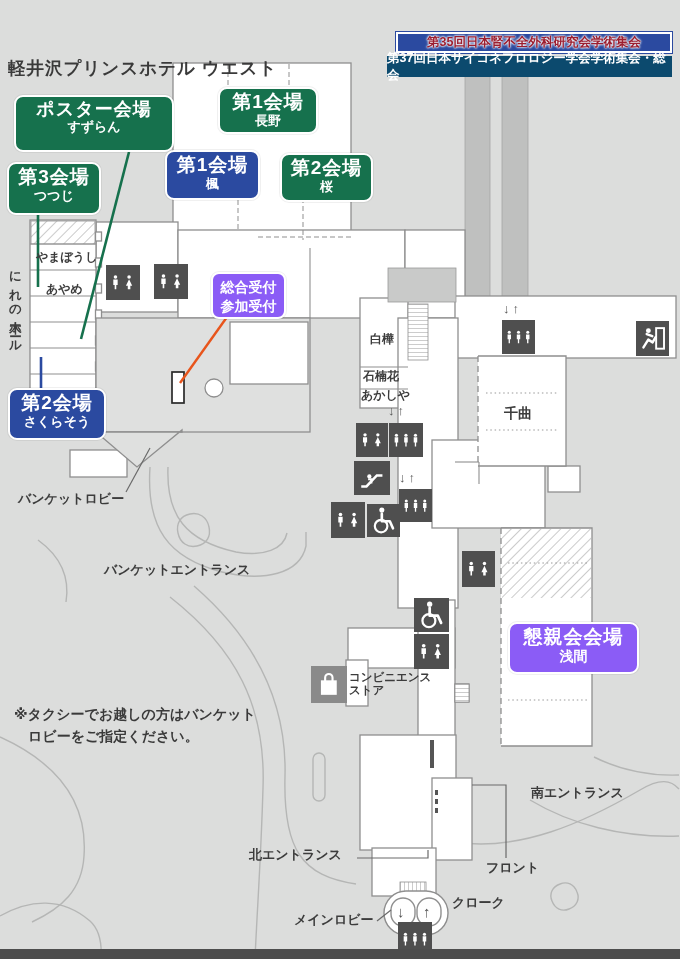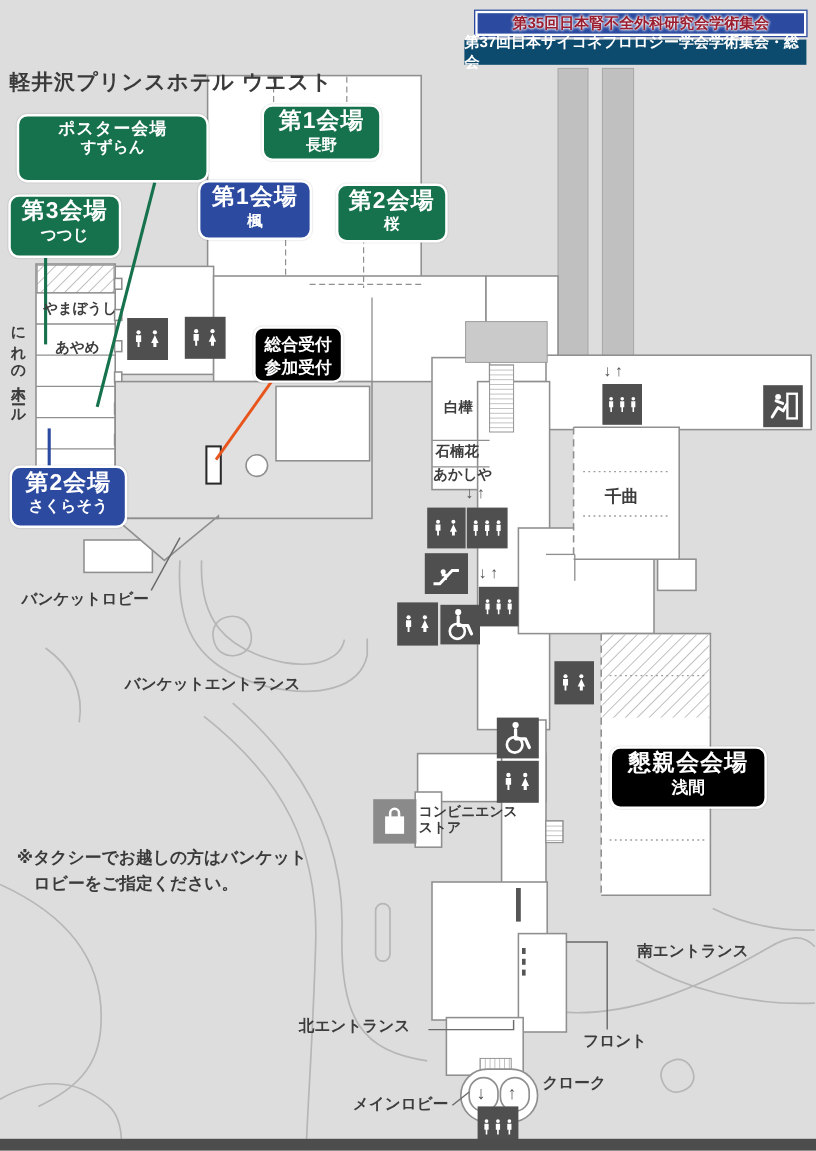--- a/index.html
+++ b/index.html
@@ -9,24 +9,24 @@
   .lbl{position:absolute;font-weight:bold;font-size:13px;color:#3c3c3c;white-space:nowrap;line-height:1.15;}
   .sm{font-size:12px;}
   .vert{writing-mode:vertical-rl;letter-spacing:2px;}
   .badge{position:absolute;border-radius:9px;color:#fff;text-align:center;font-weight:bold;
          border:2px solid #fff;box-sizing:border-box;padding:3px 2px 4px;line-height:1.08;
          box-shadow:0 0 0 1px rgba(0,0,0,.06);}
   .badge .main{font-size:19px;letter-spacing:1px;}
   .badge .sub{font-size:13px;margin-top:1px;}
   .green{background:#16714d;}
   .blue{background:#2b4aa0;}
-  .orange{background:#000000;}
+  .orange{background:#8b5cf6;}
   .badge.two-line{font-size:14px;line-height:1.35;padding-top:4px;}
   .banner{position:absolute;display:flex;align-items:center;justify-content:center;
-          font-weight:bold;font-size:12.5px;box-sizing:border-box;}
+          font-weight:bold;font-size:12.5px;box-sizing:border-box;margin-top:23px;}
   #banner1{background:#2b4aa0;border:2px solid #fff;outline:1px solid #2b4aa0;color:#9b1e30;
            text-shadow:0 0 2px #fff,0 0 2px #fff,0 0 3px #fff;}
   #banner2{background:#0c4a6e;color:#fff;}
   .icon{position:absolute;background:#4f4f4f;display:flex;align-items:center;justify-content:center;}
   .icon svg{width:88%;height:88%;}
   .icon.store{background:#8a8a8a;}
   .arr{position:absolute;color:#555;font-weight:bold;font-size:13px;letter-spacing:3px;white-space:nowrap;}
   #title{position:absolute;left:8px;top:8px;font-size:17.5px;font-weight:bold;letter-spacing:1px;margin-top:48px;}
   #subtitle{position:absolute;left:9px;top:30px;font-size:13.5px;font-weight:bold;color:#4a4a4a;}
   #note{position:absolute;left:14px;top:703px;font-size:14px;font-weight:bold;line-height:22px;}
@@ -325,21 +325,21 @@
     <div>コンビニエンス</div>
     <div>ストア</div>
   </div>
   <div class="lbl" style="left:531px;top:786px">南エントランス</div>
   <div class="lbl" style="left:249px;top:848px">北エントランス</div>
   <div class="lbl" style="left:486px;top:861px">フロント</div>
   <div class="lbl" style="left:294px;top:913px">メインロビー</div>
   <div class="lbl" style="left:452px;top:896px">クローク</div>
 
   <div class="badge green" style="left:14px;top:95px;width:160px;height:57px">
-    <div class="main" style="font-size:14px">ポスター会場</div>
+    <div class="main" style="font-size:18px">ポスター会場</div>
     <div class="sub">すずらん</div>
   </div>
   <div class="badge green" style="left:218px;top:87px;width:100px;height:47px">
     <div class="main">第1会場</div>
     <div class="sub">長野</div>
   </div>
   <div class="badge blue" style="left:165px;top:150px;width:95px;height:50px">
     <div class="main">第1会場</div>
     <div class="sub">楓</div>
   </div>

